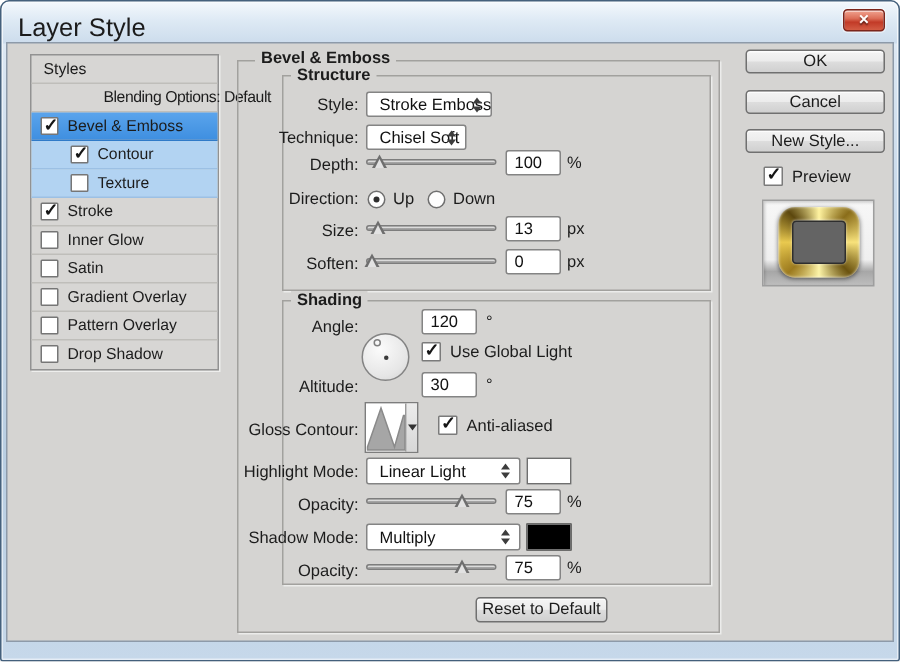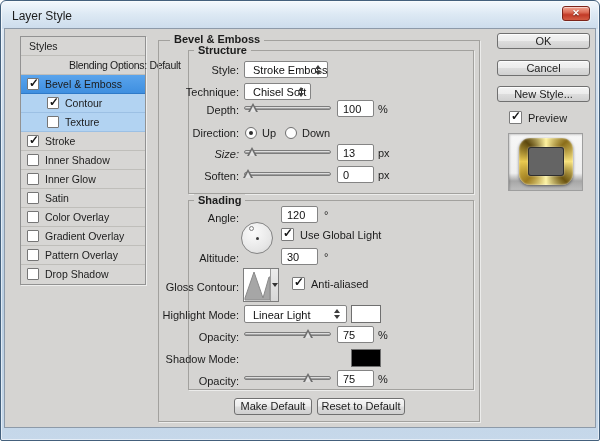--- a/index.html
+++ b/index.html
@@ -5,21 +5,21 @@
   html,body{margin:0;padding:0;background:#ffffff;}
   *{box-sizing:border-box;font-family:"Liberation Sans",sans-serif;}
   .stage{position:relative;width:600px;height:441px;overflow:hidden;}
 
   
   .frame{position:absolute;inset:0;border:1px solid #44607c;border-radius:6px 6px 2px 2px;
          background:linear-gradient(180deg,#eff5fb 0%,#dbe7f3 8%,#c9daeb 30%,#b9cee2 70%,#c6d8ea 100%);
          box-shadow:inset 0 0 0 1px rgba(255,255,255,.55);}
   .titlebar{position:absolute;left:1px;top:1px;right:1px;height:27px;border-radius:5px 5px 0 0;
             background:linear-gradient(180deg,#f2f7fc 0%,#dde9f4 45%,#ccdcec 100%);}
-  .title-text{position:absolute;left:10px;top:7px;font-size:12px;color:#1c1c1c;}
+  .title-text{position:absolute;left:10px;top:7px;font-size:17px;color:#1c1c1c;}
   .close-btn{position:absolute;left:562px;top:6px;width:28px;height:15px;border:1px solid #7c241a;border-radius:3px;
              background:linear-gradient(180deg,#f1a491 0%,#dd6f59 40%,#c23a27 60%,#d35c44 100%);
              box-shadow:0 0 0 1px rgba(255,255,255,.45), inset 0 1px 0 rgba(255,255,255,.5);
              color:#fff;font-size:9px;font-weight:bold;text-align:center;line-height:13px;cursor:pointer;
              text-shadow:0 1px 1px rgba(0,0,0,.5);}
   .content-bg{position:absolute;left:4px;top:28px;right:4px;bottom:13px;background:#d5d4d2;border:1px solid #8d9aa9;}
 
   
   .styles-box{position:absolute;left:20px;top:36px;width:126px;border:1px solid #929292;background:#d7d6d4;
               box-shadow:1px 1px 0 rgba(255,255,255,.6);}
@@ -140,39 +140,27 @@
     <div class="srow haschk">
       <span class="cb">
           <span class="mark">✓</span>
         </span>
       <span class="rlabel">Stroke</span>
     </div>
     <div class="srow haschk">
       <span class="cb">
           <span class="mark"></span>
         </span>
-      <span class="rlabel">Inner Shadow</span>
-    </div>
-    <div class="srow haschk">
-      <span class="cb">
-          <span class="mark"></span>
-        </span>
       <span class="rlabel">Inner Glow</span>
     </div>
     <div class="srow haschk">
       <span class="cb">
           <span class="mark"></span>
         </span>
       <span class="rlabel">Satin</span>
-    </div>
-    <div class="srow haschk">
-      <span class="cb">
-          <span class="mark"></span>
-        </span>
-      <span class="rlabel">Color Overlay</span>
     </div>
     <div class="srow haschk">
       <span class="cb">
           <span class="mark"></span>
         </span>
       <span class="rlabel">Gradient Overlay</span>
     </div>
     <div class="srow haschk">
       <span class="cb">
           <span class="mark"></span>
@@ -212,21 +200,21 @@
   </div>
   <input class="vbox" style="left: 337px; top: 100px;" value="100">
   <span class="unit" style="left:378px;top:103px;">%</span>
 
   <span class="lbl s" style="top:127px;">Direction:</span>
   <span class="radio on" style="left:245px;top:127px;"></span>
   <span class="unit" style="left:262px;top:127px;">Up</span>
   <span class="radio" style="left:285px;top:127px;"></span>
   <span class="unit" style="left:302px;top:127px;">Down</span>
 
-  <span class="lbl s" style="top:148px;font-style:italic;">Size:</span>
+  <span class="lbl s" style="top:148px;">Size:</span>
   <div class="slider" style="left:244px;top:145px;">
     <div class="track"></div>
     <div class="thumb" style="left:8px;"></div>
   </div>
   <input class="vbox" style="left: 337px; top: 144px;" value="13">
   <span class="unit" style="left:378px;top:147px;">px</span>
 
   <span class="lbl s" style="top:170px;">Soften:</span>
   <div class="slider" style="left:244px;top:167px;">
     <div class="track"></div>
@@ -276,31 +264,34 @@
 
   <span class="lbl h" style="top:331px;">Opacity:</span>
   <div class="slider" style="left:244px;top:327px;">
     <div class="track"></div>
     <div class="thumb" style="left:64px;"></div>
   </div>
   <input class="vbox" style="left: 337px; top: 326px;" value="75">
   <span class="unit" style="left:378px;top:329px;">%</span>
 
   <span class="lbl h" style="top:353px;">Shadow Mode:</span>
+  <div class="combo" style="left:244px;top:349px;width:103px;height:18px;">
+    <span class="ctext" style="top:3px;">Multiply</span>
+    <span class="updown"></span>
+  </div>
   <span class="swatch" style="left: 351px; top: 349px; background: rgb(0, 0, 0);"></span>
 
   <span class="lbl h" style="top:375px;">Opacity:</span>
   <div class="slider" style="left:244px;top:371px;">
     <div class="track"></div>
     <div class="thumb" style="left:64px;"></div>
   </div>
   <input class="vbox" style="left: 337px; top: 370px;" value="75">
   <span class="unit" style="left:378px;top:373px;">%</span>
 
-  <div class="btn" style="left:234px;top:398px;width:78px;height:17px;line-height:15px;">Make Default</div>
   <div class="btn" style="left:317px;top:398px;width:88px;height:17px;line-height:15px;">Reset to Default</div>
 
   <div class="btn" style="left:497px;top:33px;width:93px;height:16px;line-height:14px;">OK</div>
   <div class="btn" style="left:497px;top:60px;width:93px;height:16px;line-height:14px;">Cancel</div>
   <div class="btn" style="left:497px;top:86px;width:93px;height:16px;line-height:14px;">New Style...</div>
   <span class="chk" style="left:509px;top:111px;">
       <span class="mark">✓</span>
     </span>
   <span class="unit" style="left:528px;top:112px;">Preview</span>
 

